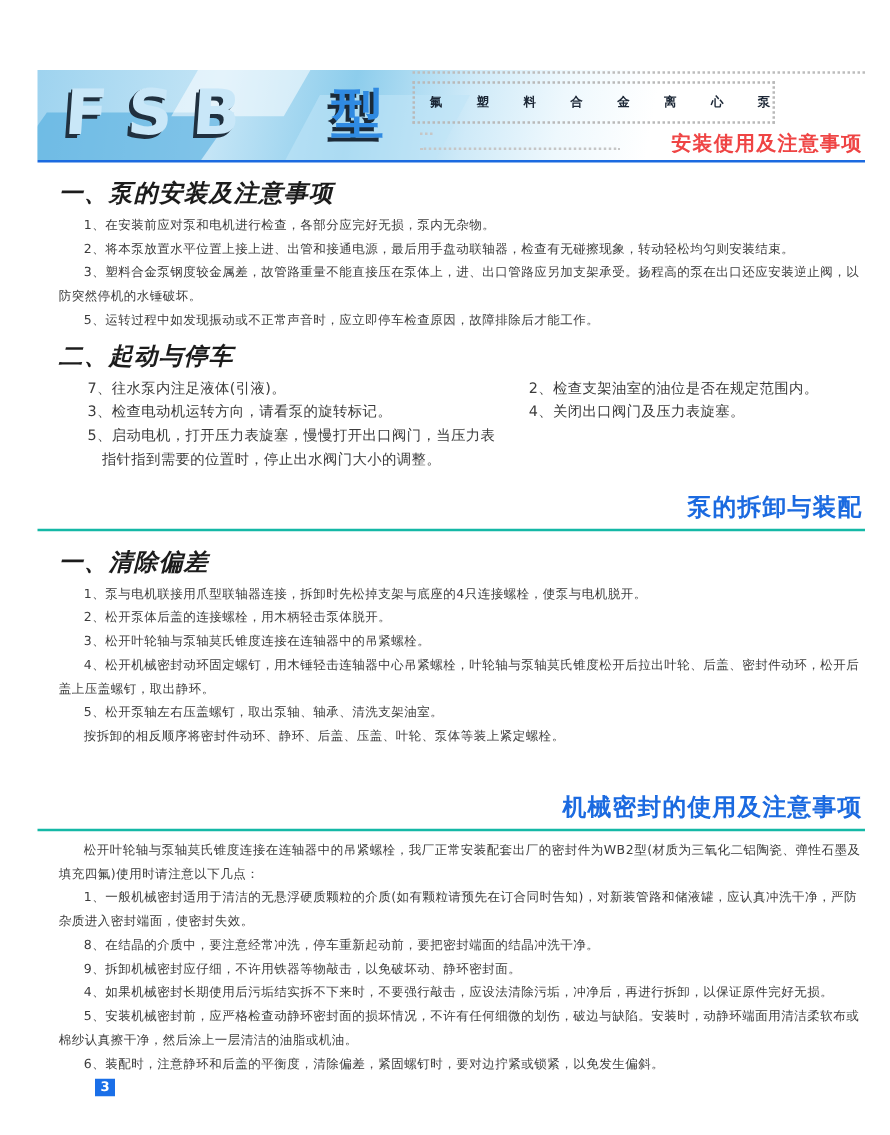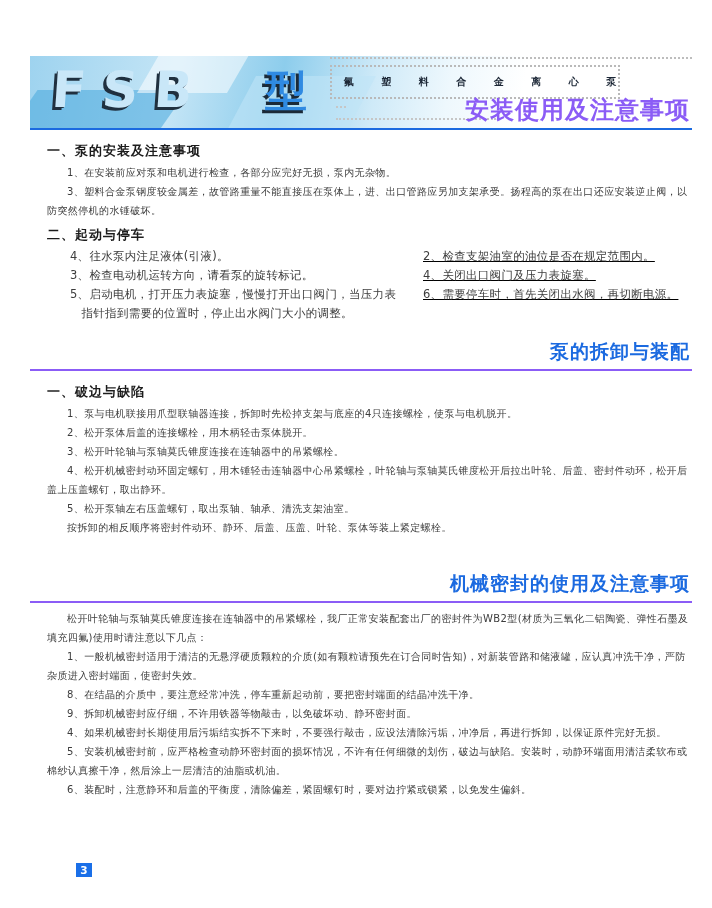--- a/index.html
+++ b/index.html
@@ -25,35 +25,35 @@
   .dot-line-top { position:absolute; left:300px; top:1px; width:362px; height:0;
     border-top:2px dotted #bdbdbd; }
   .product-box { position:absolute; left:300px; top:9px; width:286px; height:30px;
     border:2px dotted #b9b9b9; display:flex; align-items:center; justify-content:center; }
   .product-name { font-size:10px; font-weight:bold; color:#1c2736; letter-spacing:12px;
     white-space:nowrap; padding-left:6px;margin-left:16px; }
   .dot-line-mid { position:absolute; left:306px; top:50px; width:10px; height:0;
     border-top:2px dotted #c6c6c6; }
   .dot-line-low { position:absolute; left:306px; top:62px; width:160px; height:0;
     border-top:2px dotted #c6c6c6; }
-  .banner-title { position:absolute; right:2px; bottom:2px; color:#8b5cf6;
-    font-size:24px; font-weight:bold; letter-spacing:1px; }
+  .banner-title { position:absolute; right:2px; bottom:2px; color:#ef4444;
+    font-size:16px; font-weight:bold; letter-spacing:1px; }
 
   
   .content { position:absolute; left:30px; top:136px; width:662px; }
-  .subhead { margin:6px 0 3px 17px; font-size:13px; font-weight:bold; color:#1c1c1c;
-    letter-spacing:1px; }
+  .subhead { margin:6px 0 3px 17px; font-size:19px; font-weight:bold; color:#1c1c1c;
+    letter-spacing:1px;font-style:italic; }
   p.item { margin:0 0 0 17px; text-indent:2em; font-size:10px; line-height:19px;
     color:#3c3c3c; word-break:break-all; letter-spacing:.4px; }
   .two-col { display:flex; margin-left:17px; }
   .col-l { width:353px; }
-  .col-r { flex:1;text-decoration:underline; }
+  .col-r { flex:1; }
   p.col-item { margin:0; padding-left:3em; text-indent:-1em; font-size:11.5px;
     line-height:19px; color:#3c3c3c; word-break:break-all; letter-spacing:.3px; }
-  .sec-title { border-bottom:2px solid #8b5cf6; text-align:right; color:#1b6ae0;
+  .sec-title { border-bottom:2px solid #14b8a6; text-align:right; color:#1b6ae0;
     font-size:19px; font-weight:bold; letter-spacing:1px; padding:0 2px 4px 0; }
   .mt1 { margin-top:16px; }
   .mt2 { margin-top:34px; }
   .gap { height:6px; }
 
   .pageno { position:absolute; left:76px; top:863px; min-width:14px; height:14px;
     background:#1a6fe8; color:#ffffff; font-size:10.5px; font-weight:bold;
     text-align:center; line-height:14px; padding:0 1px; }
 </style>
 </head>
@@ -75,39 +75,40 @@
     </div>
     <div class="dot-line-mid"></div>
     <div class="dot-line-low"></div>
     <div class="banner-title">安装使用及注意事项</div>
   </div>
 
   <div class="content">
 
     <div class="subhead">一、泵的安装及注意事项</div>
     <p class="item">1、在安装前应对泵和电机进行检查，各部分应完好无损，泵内无杂物。</p>
+    <p class="item">2、将本泵放置水平位置上接上进、出管和接通电源，最后用手盘动联轴器，检查有无碰擦现象，转动轻松均匀则安装结束。</p>
     <p class="item">3、塑料合金泵钢度较金属差，故管路重量不能直接压在泵体上，进、出口管路应另加支架承受。扬程高的泵在出口还应安装逆止阀，以防突然停机的水锤破坏。</p>
+    <p class="item">5、运转过程中如发现振动或不正常声音时，应立即停车检查原因，故障排除后才能工作。</p>
 
     <div class="subhead">二、起动与停车</div>
     <div class="two-col">
       <div class="col-l">
-        <p class="col-item">4、往水泵内注足液体(引液)。</p>
+        <p class="col-item">7、往水泵内注足液体(引液)。</p>
         <p class="col-item">3、检查电动机运转方向，请看泵的旋转标记。</p>
         <p class="col-item">5、启动电机，打开压力表旋塞，慢慢打开出口阀门，当压力表指针指到需要的位置时，停止出水阀门大小的调整。</p>
       </div>
       <div class="col-r">
         <p class="col-item">2、检查支架油室的油位是否在规定范围内。</p>
         <p class="col-item">4、关闭出口阀门及压力表旋塞。</p>
-        <p class="col-item">6、需要停车时，首先关闭出水阀，再切断电源。</p>
       </div>
     </div>
 
     <div class="sec-title mt1">泵的拆卸与装配</div>
     <div class="gap"></div>
-    <div class="subhead">一、破边与缺陷</div>
+    <div class="subhead">一、清除偏差</div>
     <p class="item">1、泵与电机联接用爪型联轴器连接，拆卸时先松掉支架与底座的4只连接螺栓，使泵与电机脱开。</p>
     <p class="item">2、松开泵体后盖的连接螺栓，用木柄轻击泵体脱开。</p>
     <p class="item">3、松开叶轮轴与泵轴莫氏锥度连接在连轴器中的吊紧螺栓。</p>
     <p class="item">4、松开机械密封动环固定螺钉，用木锤轻击连轴器中心吊紧螺栓，叶轮轴与泵轴莫氏锥度松开后拉出叶轮、后盖、密封件动环，松开后盖上压盖螺钉，取出静环。</p>
     <p class="item">5、松开泵轴左右压盖螺钉，取出泵轴、轴承、清洗支架油室。</p>
     <p class="item">按拆卸的相反顺序将密封件动环、静环、后盖、压盖、叶轮、泵体等装上紧定螺栓。</p>
 
     <div class="sec-title mt2">机械密封的使用及注意事项</div>
     <div class="gap"></div>
     <p class="item">松开叶轮轴与泵轴莫氏锥度连接在连轴器中的吊紧螺栓，我厂正常安装配套出厂的密封件为WB2型(材质为三氧化二铝陶瓷、弹性石墨及填充四氟)使用时请注意以下几点：</p>

